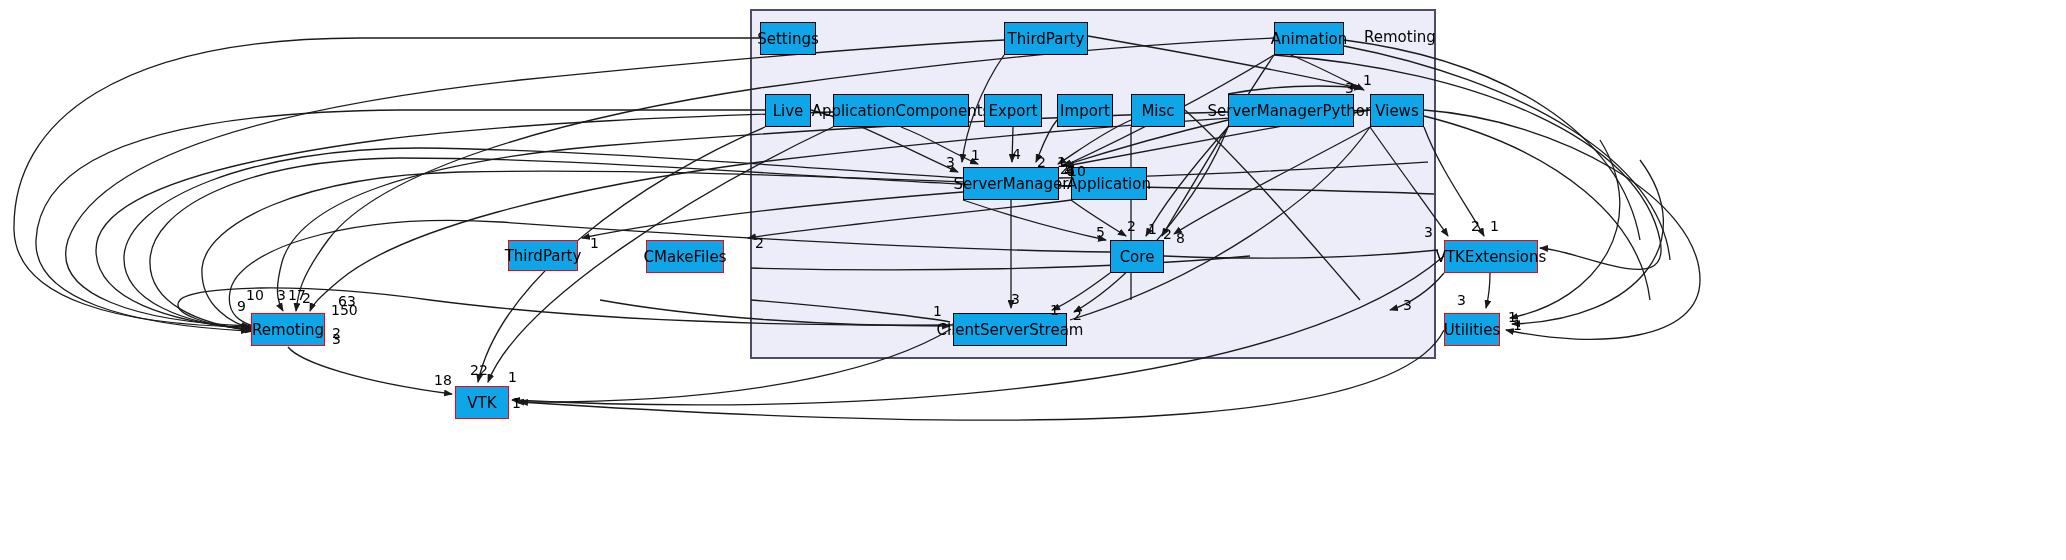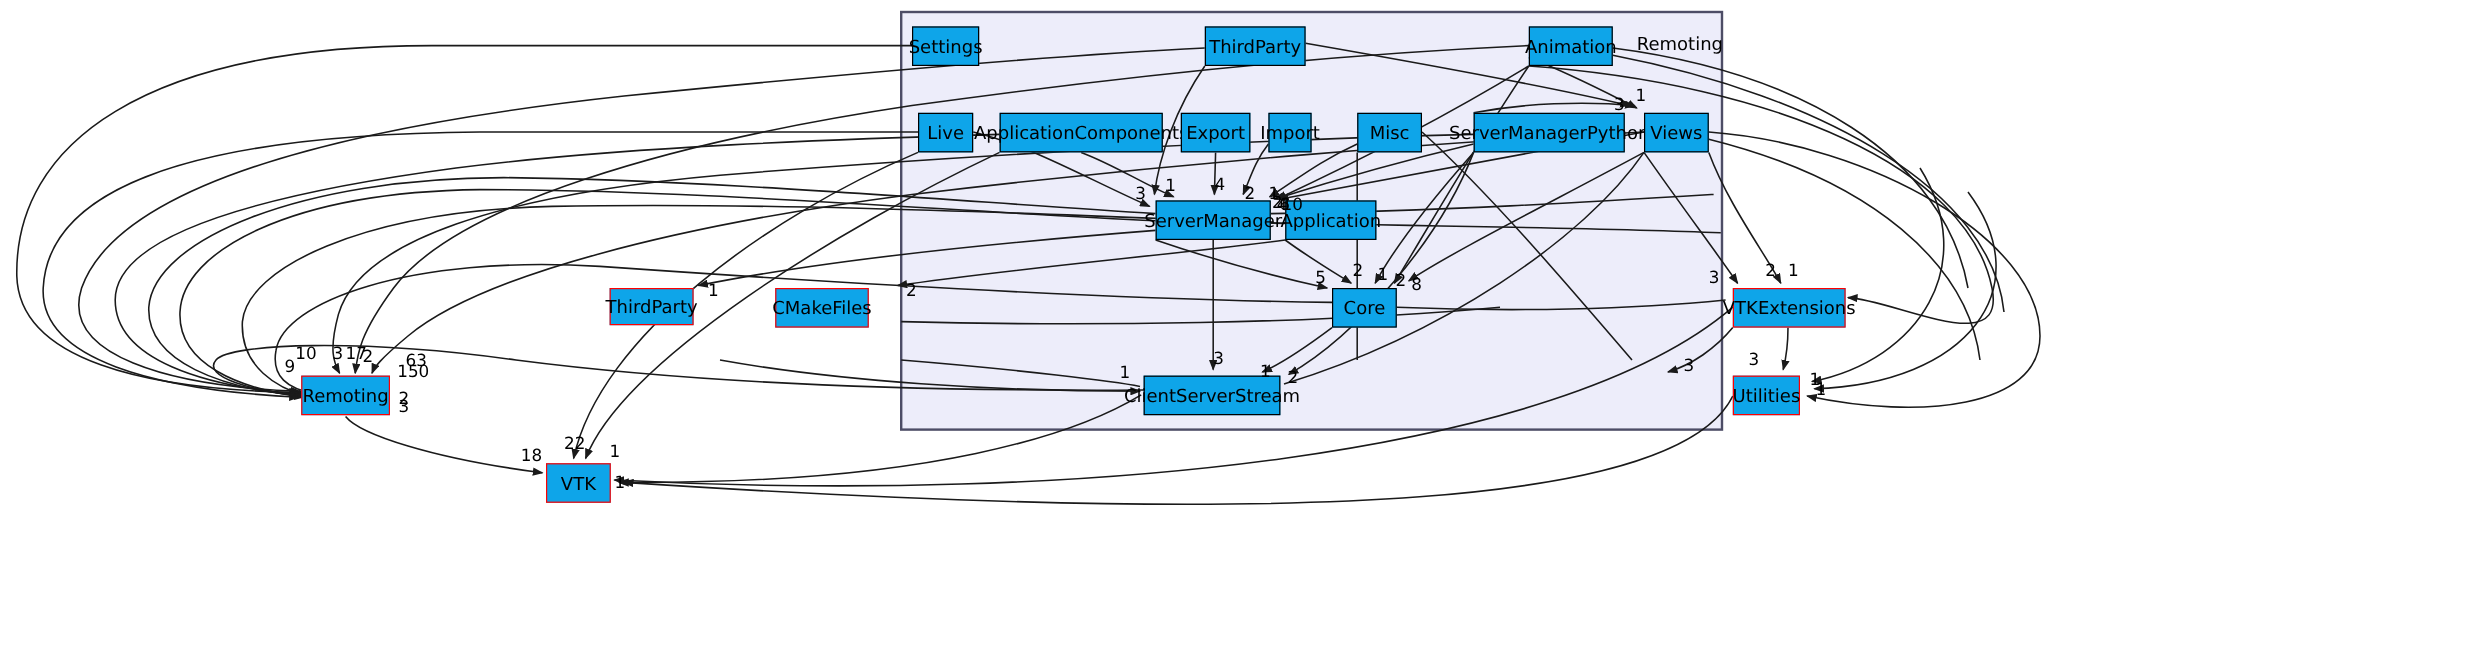--- a/index.html
+++ b/index.html
@@ -115,21 +115,21 @@
   </div>
   <div class="node" style="left:765px;top:94px;width:46px;height:33px;">
     <span>Live</span>
   </div>
   <div class="node" style="left:833px;top:94px;width:136px;height:33px;">
     <span>ApplicationComponents</span>
   </div>
   <div class="node" style="left:984px;top:94px;width:58px;height:33px;">
     <span>Export</span>
   </div>
-  <div class="node" style="left:1057px;top:94px;width:36px;height:33px;">
+  <div class="node" style="left:1057px;top:94px;width:56px;height:33px;">
     <span>Import</span>
   </div>
   <div class="node" style="left:1131px;top:94px;width:54px;height:33px;">
     <span>Misc</span>
   </div>
   <div class="node" style="left:1228px;top:94px;width:126px;height:33px;">
     <span>ServerManagerPython</span>
   </div>
   <div class="node" style="left:1370px;top:94px;width:54px;height:33px;">
     <span>Views</span>

